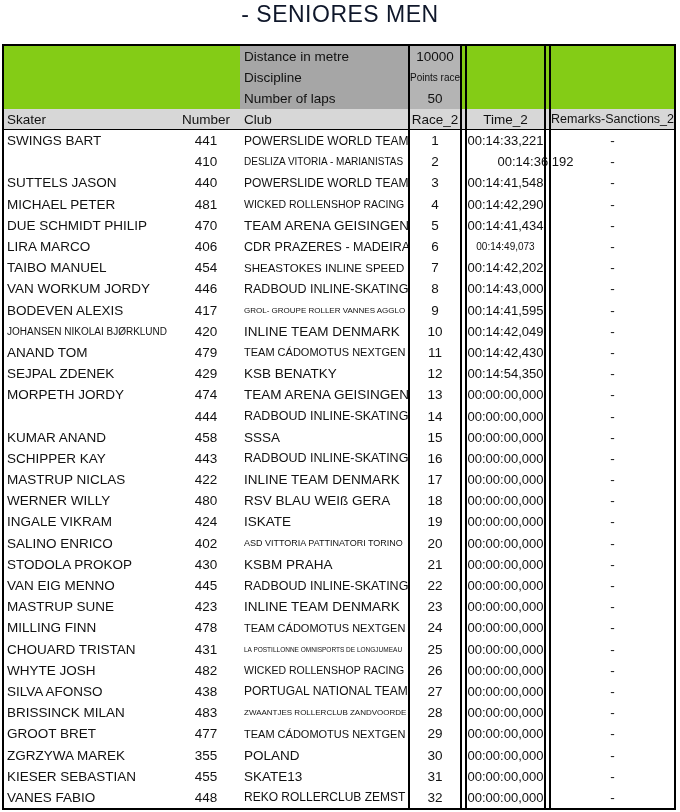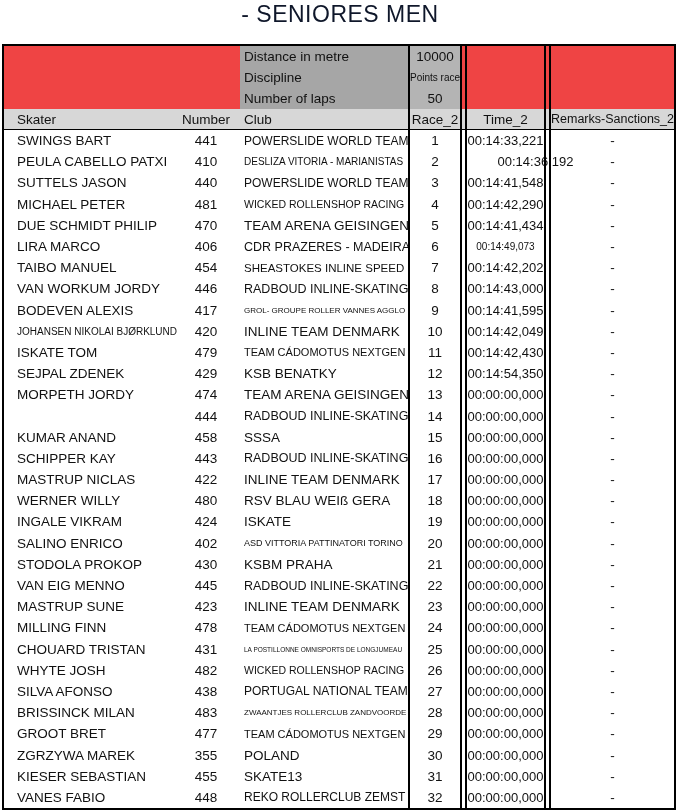--- a/index.html
+++ b/index.html
@@ -16,35 +16,35 @@
   .sheet{
     position:absolute;left:2px;top:44px;width:670px;height:762px;
     border:2px solid #000;background:#fff;
   }
   
   .vline{position:absolute;top:0;bottom:0;width:2px;background:#000;z-index:5;}
   .vl-race-l{left:404px;} .vl-race-r{left:456px;}
   .vl-time-l{left:461px;} .vl-time-r{left:540px;}
   .vl-rem-l{left:545px;}
   
-  .topblock{position:absolute;left:0;top:0;width:670px;height:63px;background:#ef4444;}
+  .topblock{position:absolute;left:0;top:0;width:670px;height:63px;background:#84cc16;}
   .labels-bg{position:absolute;left:236px;top:0;width:168px;height:63px;background:#a6a6a6;}
   .values-bg{position:absolute;left:406px;top:0;width:50px;height:63px;background:#b4b4b4;}
   .info-line{position:absolute;height:21px;display:flex;align-items:center;white-space:nowrap;overflow:hidden;}
   .info-label{left:236px;width:168px;padding-left:4px;font-size:13.5px;}
   .info-value{left:406px;width:50px;justify-content:center;font-size:13.5px;}
   .il-0{top:0;} .il-1{top:21px;} .il-2{top:42px;}
   
   .colhead{position:absolute;left:0;top:63px;width:670px;height:21px;background:#d7d7d7;border-bottom:1px solid #000;box-sizing:border-box;}
   
   .rows{position:absolute;left:0;top:84px;width:670px;height:678px;display:flex;flex-direction:column;}
   .row{position:relative;flex:1;}
   
   .cell{position:absolute;top:0;bottom:0;display:flex;align-items:center;white-space:nowrap;overflow:hidden;font-size:13.5px;}
-  .c-name{left:0;width:165px;padding-left:13px;}
+  .c-name{left:0;width:165px;padding-left:3px;}
   .c-num{left:168px;width:68px;justify-content:center;}
   .c-club{left:236px;width:166px;padding-left:4px;}
   .c-race{left:406px;width:50px;justify-content:center;}
   .c-time{left:463px;width:77px;justify-content:center;}
   .c-rem{left:547px;width:123px;justify-content:center;}
 </style>
 </head>
 <body>
 
 <div class="title">- SENIORES MEN</div>
@@ -74,21 +74,20 @@
   <div class="rows">
       <div class="row">
     <div class="cell c-name shrink">SWINGS BART</div>
     <div class="cell c-num">441</div>
     <div class="cell c-club shrink" style="font-size: 12px;">POWERSLIDE WORLD TEAM</div>
     <div class="cell c-race">1</div>
     <div class="cell c-time shrink" style="font-size: 13px;">00:14:33,221</div>
     <div class="cell c-rem">-</div>
   </div>
       <div class="row">
-    <div class="cell c-name shrink">PEULA CABELLO PATXI</div>
     <div class="cell c-num">410</div>
     <div class="cell c-club shrink" style="font-size: 10px;">DESLIZA VITORIA - MARIANISTAS</div>
     <div class="cell c-race">2</div>
     <div class="cell c-time shrink" style="font-size: 13px; padding-left: 30px;">00:14:36,192</div>
     <div class="cell c-rem">-</div>
   </div>
       <div class="row">
     <div class="cell c-name shrink">SUTTELS JASON</div>
     <div class="cell c-num">440</div>
     <div class="cell c-club shrink" style="font-size: 12px;">POWERSLIDE WORLD TEAM</div>
@@ -146,21 +145,21 @@
   </div>
       <div class="row">
     <div class="cell c-name shrink" style="font-size: 10px;">JOHANSEN NIKOLAI BJØRKLUND</div>
     <div class="cell c-num">420</div>
     <div class="cell c-club shrink">INLINE TEAM DENMARK</div>
     <div class="cell c-race">10</div>
     <div class="cell c-time shrink" style="font-size: 13px;">00:14:42,049</div>
     <div class="cell c-rem">-</div>
   </div>
       <div class="row">
-    <div class="cell c-name shrink">ISKATE TOM</div>
+    <div class="cell c-name shrink">ANAND TOM</div>
     <div class="cell c-num">479</div>
     <div class="cell c-club shrink" style="font-size: 11px;">TEAM CÁDOMOTUS NEXTGEN</div>
     <div class="cell c-race">11</div>
     <div class="cell c-time shrink" style="font-size: 13px;">00:14:42,430</div>
     <div class="cell c-rem">-</div>
   </div>
       <div class="row">
     <div class="cell c-name shrink">SEJPAL ZDENEK</div>
     <div class="cell c-num">429</div>
     <div class="cell c-club shrink">KSB BENATKY</div>

